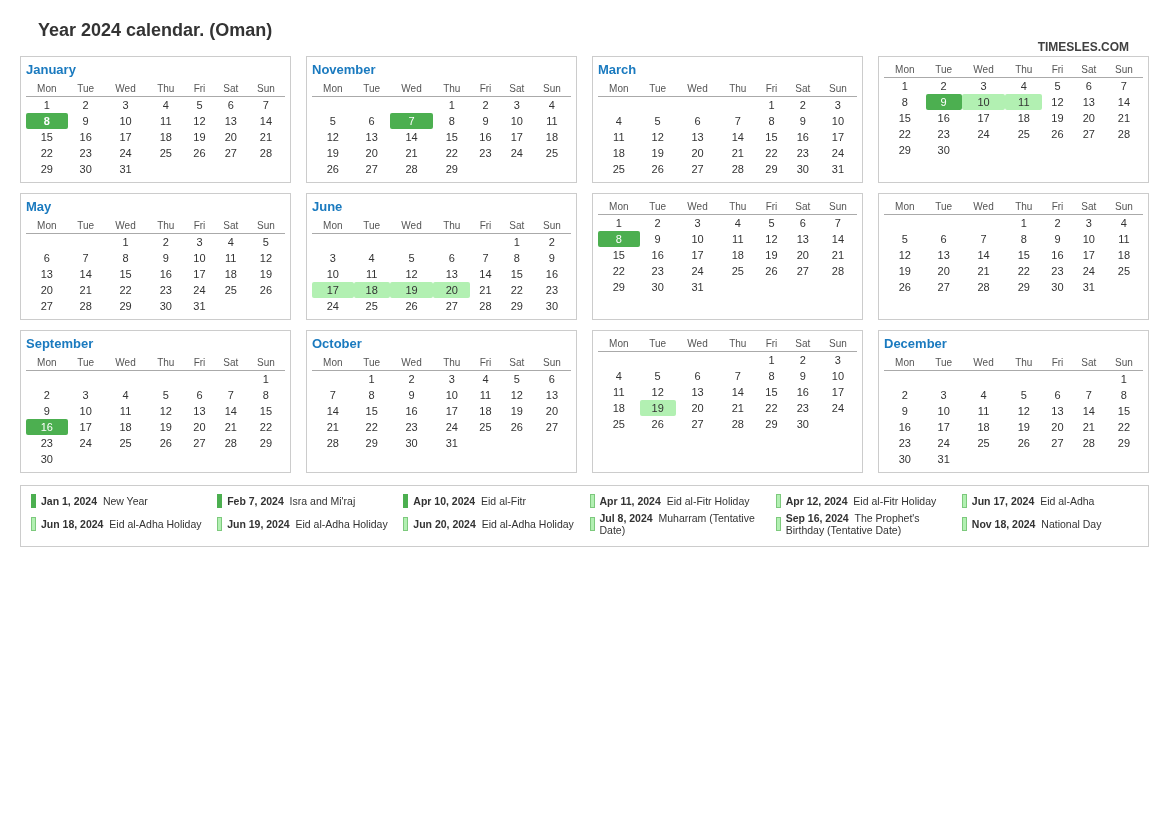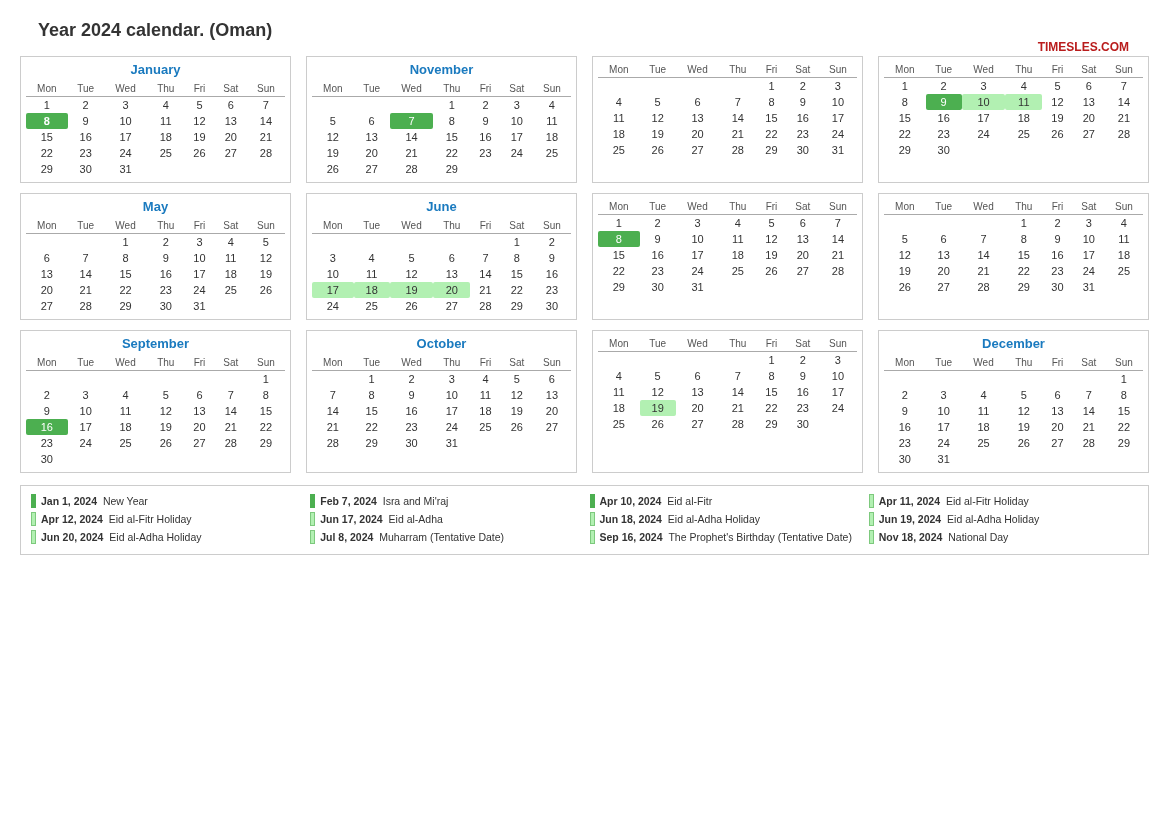--- a/index.html
+++ b/index.html
@@ -16,36 +16,35 @@
       font-size: 18px;
       font-weight: bold;
       color: #333;
       margin-bottom: 15px;
       margin-left: 18px;
     }
     .site-link {
       position: absolute;
       top: 20px;
       right: 20px;
-      color: #b91c1c;
+      color: #404040;
       font-size: 12px;
       font-weight: bold;
       text-decoration: none;
     }
     .calendars-grid {
       display: grid;
       grid-template-columns: repeat(4, 1fr);
       gap: 10px 15px;
     }
     .month-block {
       border: 1px solid #ccc;
       padding: 5px;
     }
     .month-title {
-      text-align: center;
       color: #1a7abf;
       font-size: 13px;
       font-weight: bold;
       margin-bottom: 4px;
     }
     .month-table {
       width: 100%;
       border-collapse: collapse;
       font-size: 11px;
     }
@@ -61,21 +60,21 @@
       text-align: center;
       padding: 2px 1px;
       cursor: default;
     }
     .legend-box {
       margin-top: 12px;
       border: 1px solid #ccc;
       padding: 8px 10px;
       font-size: 10.5px;
       display: grid;
-      grid-template-columns: repeat(4, 1fr);
+      grid-template-columns: repeat(6, 1fr);
       gap: 2px 10px;
     }
     .legend-item {
       display: flex;
       align-items: center;
       gap: 5px;
       margin-bottom: 2px;
     }
     .legend-color-bar {
       width: 5px;
@@ -212,20 +211,21 @@
             <td>28</td>
             <td>29</td>
             <td></td>
             <td></td>
             <td></td>
           </tr>
         </tbody>
       </table>
     </div>
     <div class="month-block">
+      <div class="month-title">March</div>
       <table class="month-table">
         <thead>
           <tr>
             <th>Mon</th>
             <th>Tue</th>
             <th>Wed</th>
             <th>Thu</th>
             <th>Fri</th>
             <th>Sat</th>
             <th>Sun</th>

